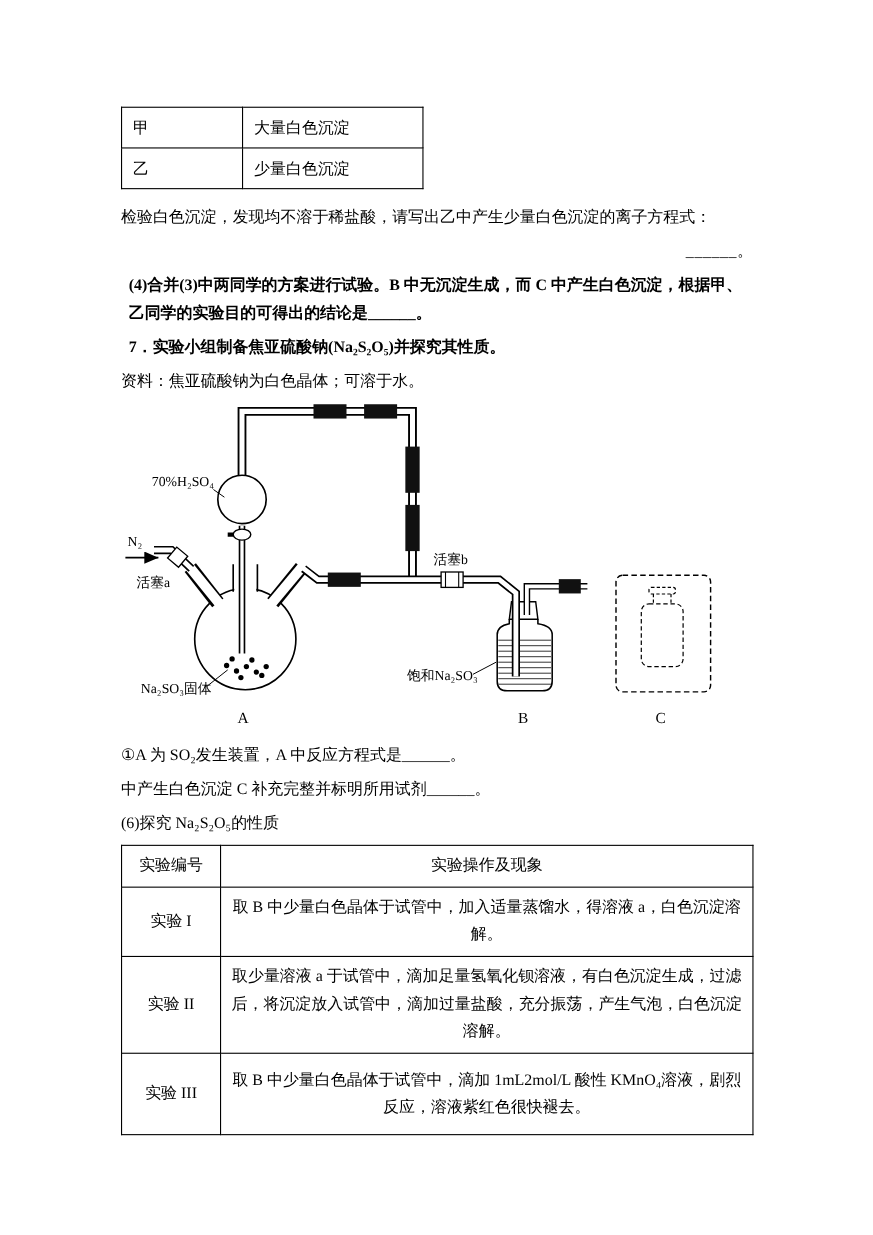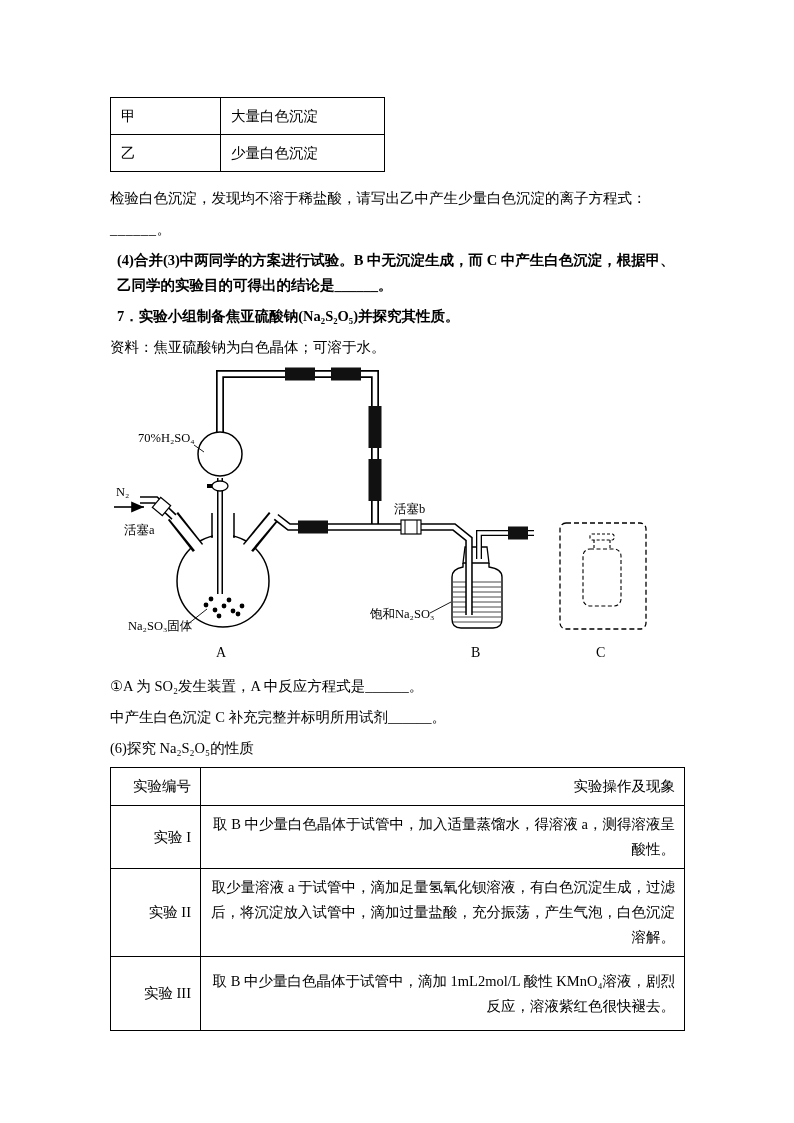--- a/index.html
+++ b/index.html
@@ -12,28 +12,28 @@
   .page { width:794px; height:1123px; padding:97px 109px 0 110px; overflow:hidden; position:relative; }
   table { border-collapse:collapse; }
   td,th { border:1px solid #000; font-weight:normal; }
 
   .t1 { width:275px; margin-bottom:14px; }
   .t1 td { height:37px; padding:0 10px; vertical-align:middle; }
   .t1 .c1 { width:110px; }
 
   p { line-height:25px; margin:0 0 6px 0; }
   .indent { padding-left:7px;font-weight:bold; }
-  .blank { letter-spacing:0.5px; }
+  .blank { letter-spacing:0.5px;text-align:right; }
 
   .diagram { margin:2px 0 4px 0; }
   svg text { font-size:12.5px; fill:#000; font-family:"Liberation Serif","DejaVu Serif",serif; }
   svg text.big { font-size:14px; }
 
   .t2 { width:100%; margin-top:6px; }
-  .t2 th,.t2 td { padding:6px 9px; vertical-align:middle; text-align:right; line-height:25px; }
+  .t2 th,.t2 td { padding:6px 9px; vertical-align:middle; text-align:center; line-height:25px; }
   .t2 .c1 { width:90px; }
   .t2 tr.hdr { height:38px; }
   .t2 tr.r1 { height:46px; }
   .t2 tr.r2 { height:74px; }
   .t2 tr.r3 { height:74px; }
 </style>
 </head>
 <body>
 
 <div class="page">
@@ -169,21 +169,21 @@
   <p>(6)探究 Na₂S₂O₅的性质</p>
 
   <table class="t2">
     <tbody>
       <tr class="hdr">
         <th class="c1">实验编号</th>
         <th>实验操作及现象</th>
       </tr>
       <tr class="r1">
         <td class="c1">实验 I</td>
-        <td>取 B 中少量白色晶体于试管中，加入适量蒸馏水，得溶液 a，测得溶液呈酸性。</td>
+        <td>取 B 中少量白色晶体于试管中，加入适量蒸馏水，得溶液 a，白色沉淀溶解。</td>
       </tr>
       <tr class="r2">
         <td class="c1">实验 II</td>
         <td>取少量溶液 a 于试管中，滴加足量氢氧化钡溶液，有白色沉淀生成，过滤后，将沉淀放入试管中，滴加过量盐酸，充分振荡，产生气泡，白色沉淀溶解。</td>
       </tr>
       <tr class="r3">
         <td class="c1">实验 III</td>
         <td>取 B 中少量白色晶体于试管中，滴加 1mL2mol/L 酸性 KMnO₄溶液，剧烈反应，溶液紫红色很快褪去。</td>
       </tr>
     </tbody>

